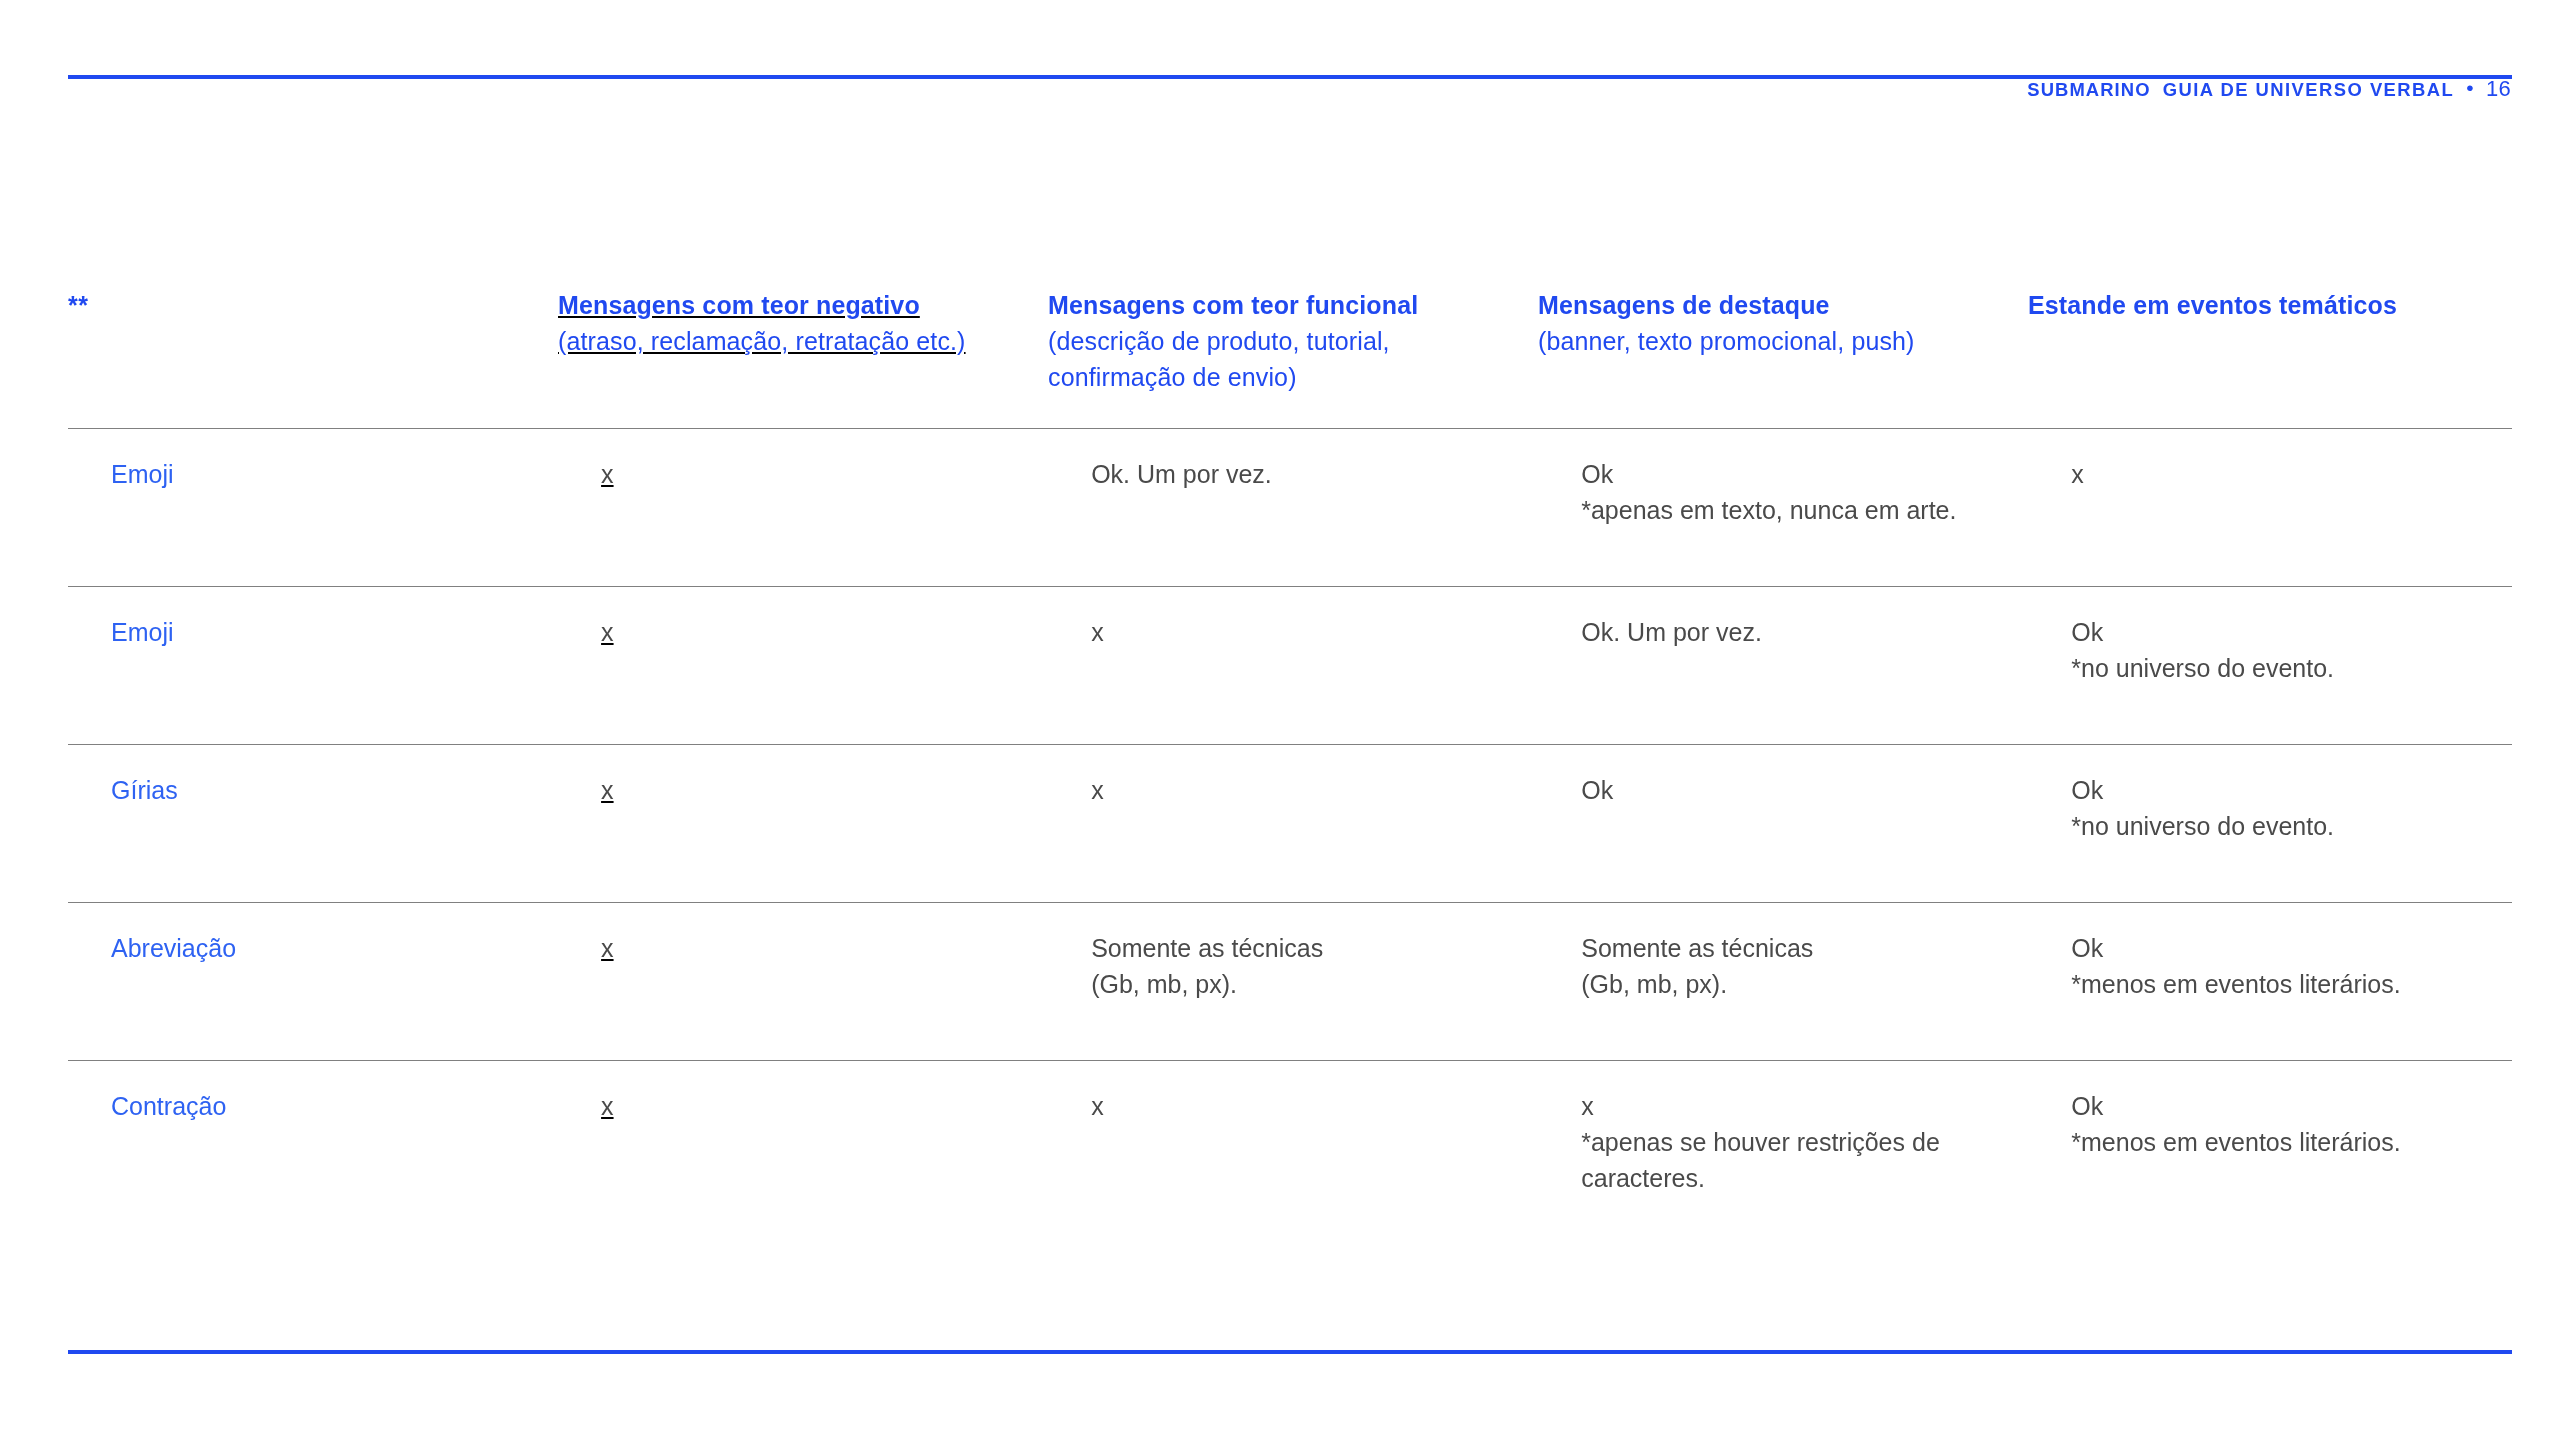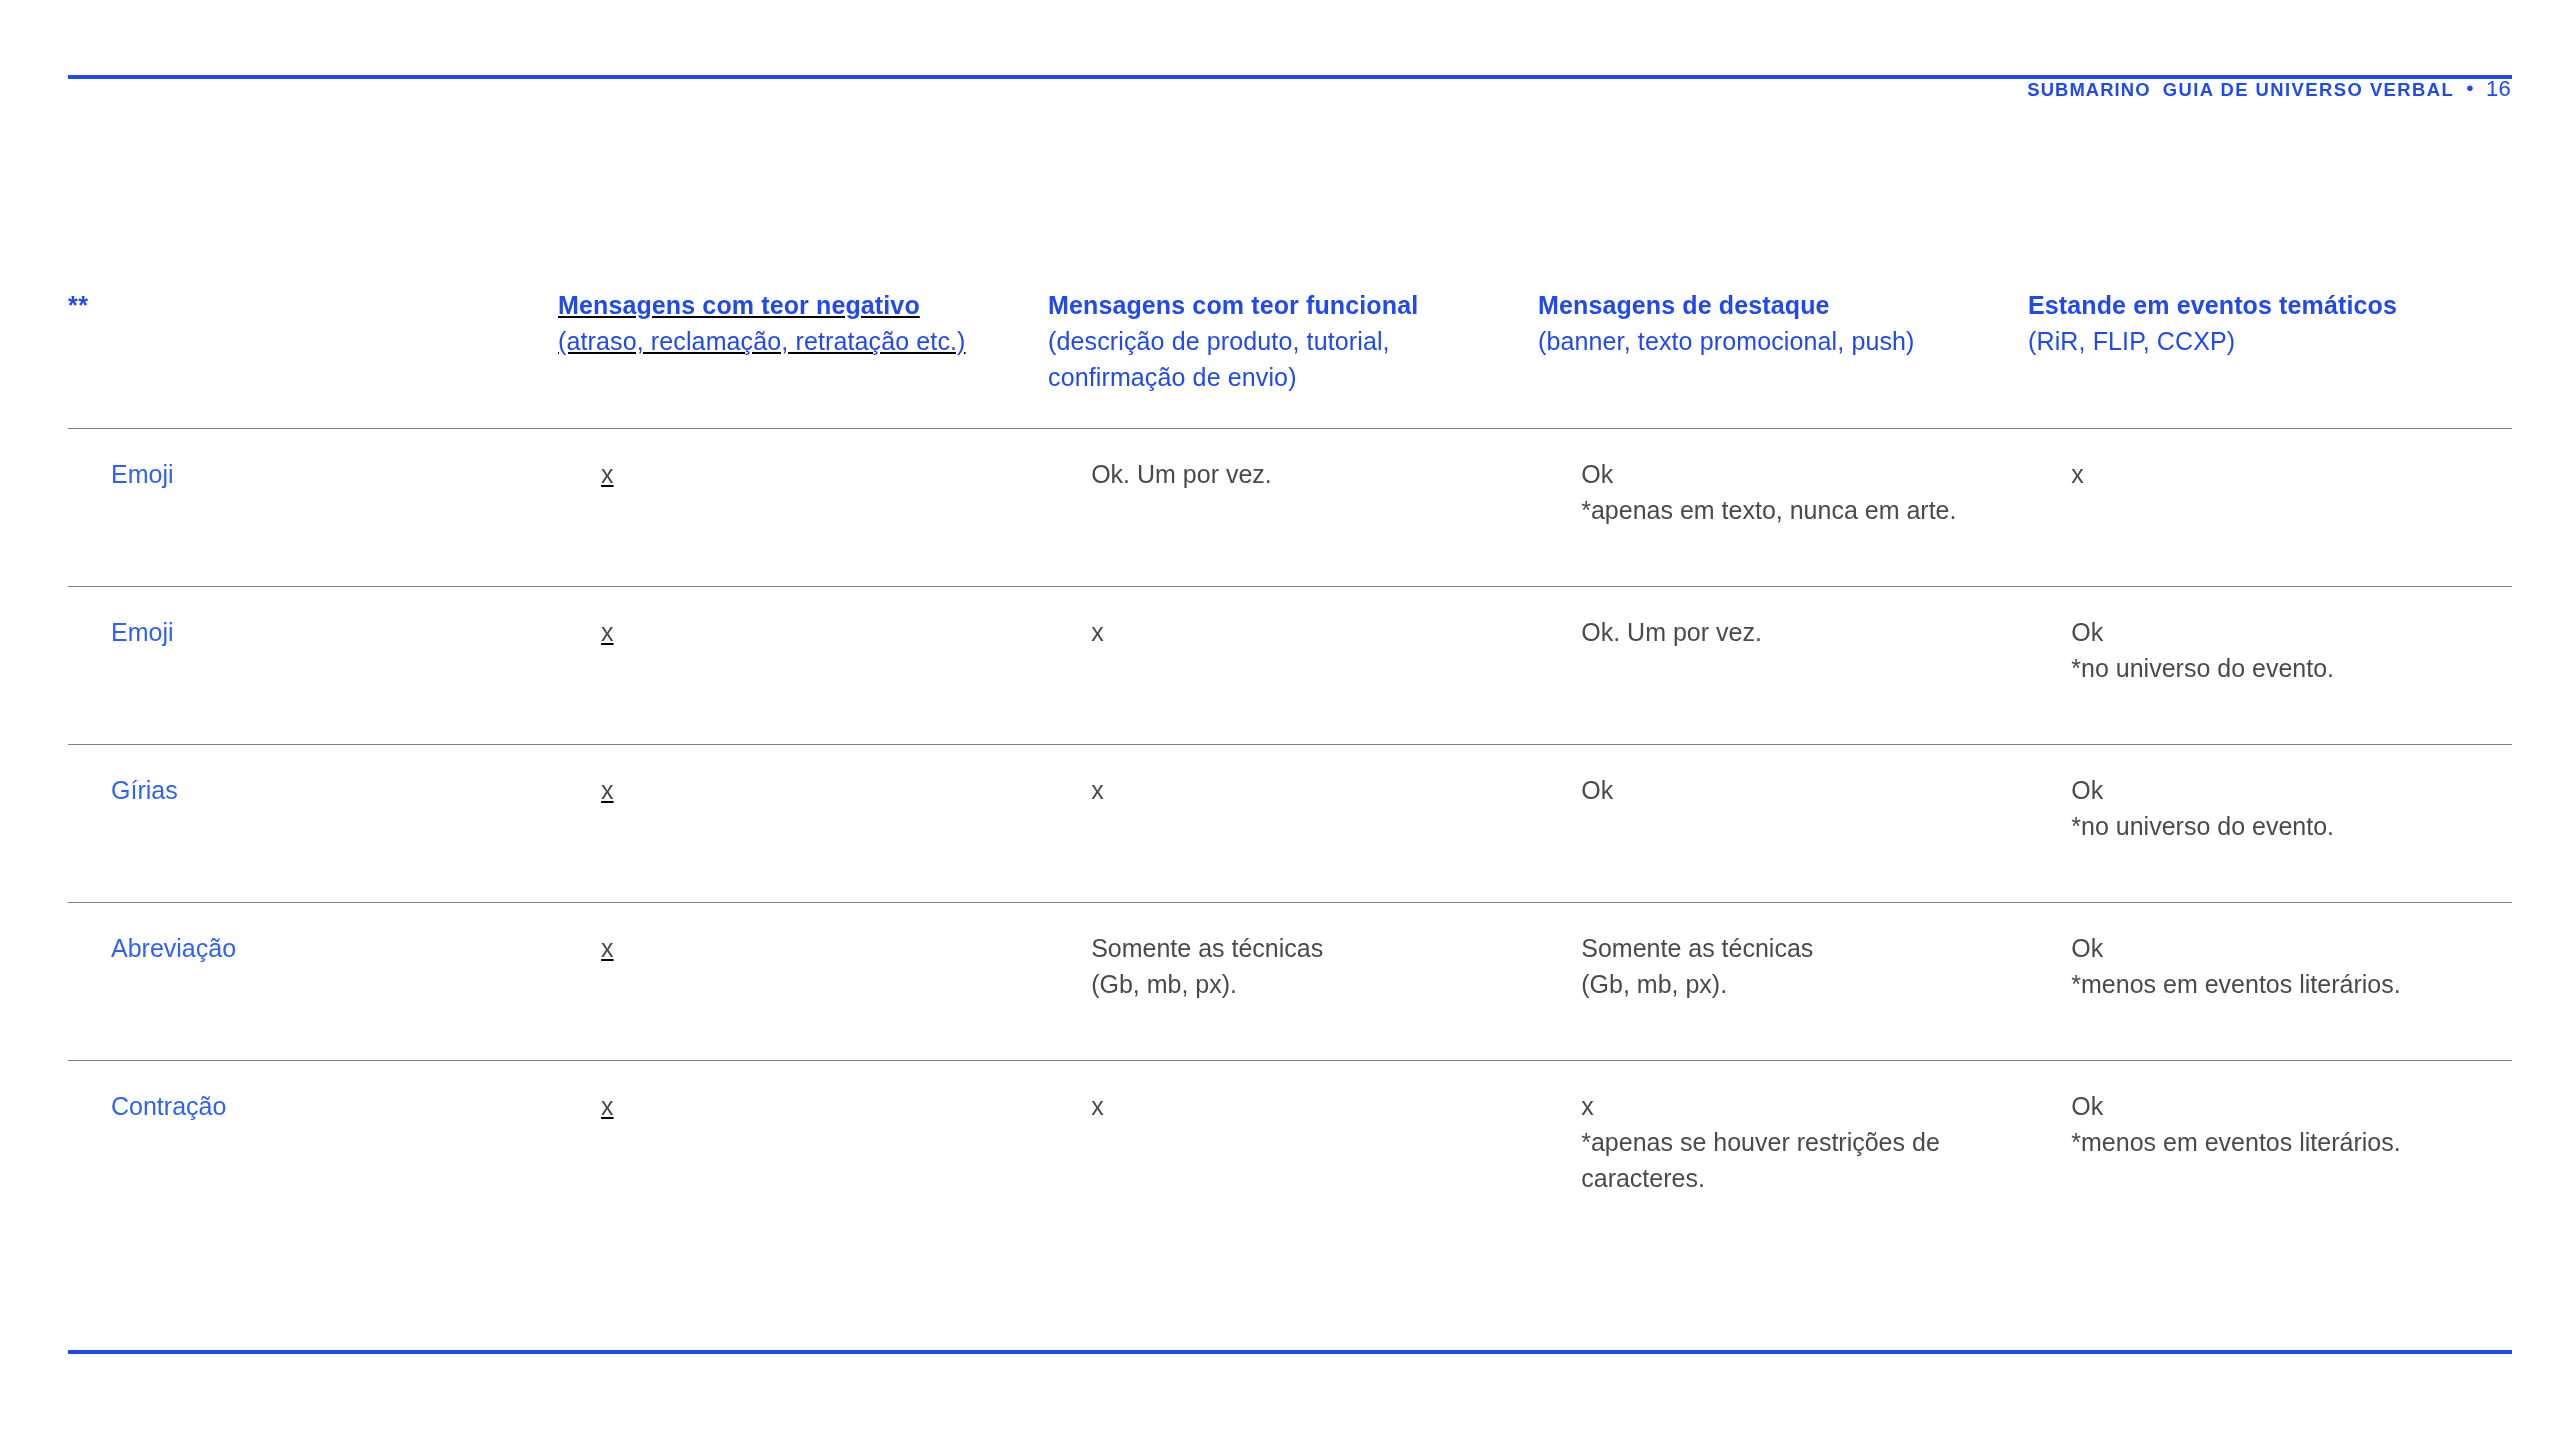--- a/index.html
+++ b/index.html
@@ -153,21 +153,20 @@
       <div class="col col-2">
         <div class="head-title">Mensagens com teor funcional</div>
         <div class="head-sub">(descrição de produto, tutorial, confirmação de envio)</div>
       </div>
       <div class="col col-3">
         <div class="head-title">Mensagens de destaque</div>
         <div class="head-sub">(banner, texto promocional, push)</div>
       </div>
       <div class="col col-4">
         <div class="head-title">Estande em eventos temáticos</div>
-        <div class="head-sub">(RiR, FLIP, CCXP)</div>
       </div>
     </div>
 
     <div class="row row-body">
       <div class="col col-0">
         <div class="cell-label">Emoji</div>
       </div>
       <div class="col col-1">
         <div class="cell-text">x</div>
       </div>

